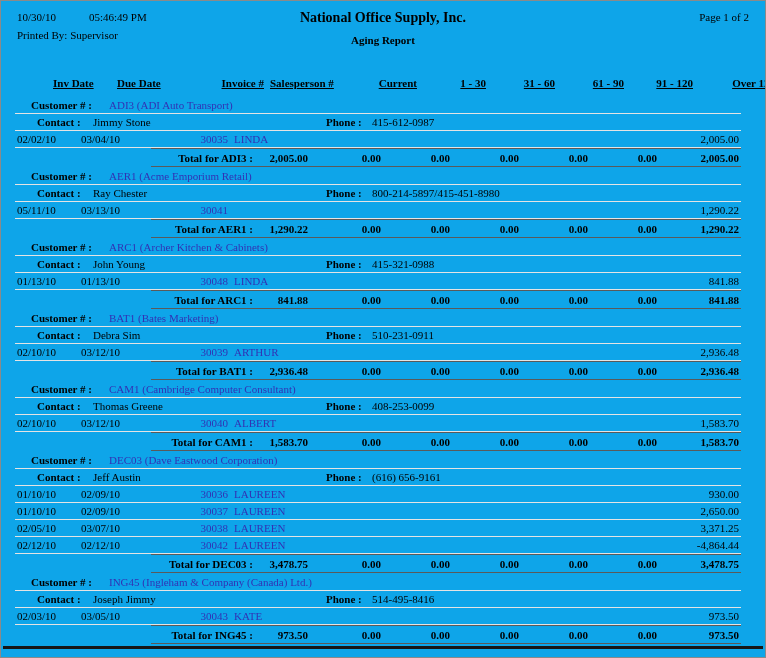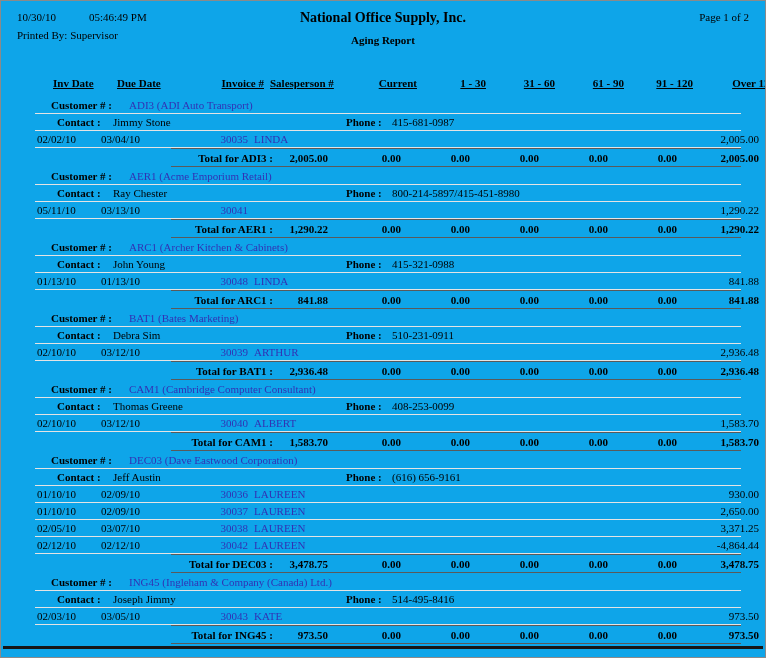--- a/index.html
+++ b/index.html
@@ -29,21 +29,21 @@
   .c-invoice{left:148px;width:79px;text-align:right;}
   .c-sales{left:233px;width:95px;}
   .c-total{left:230px;width:77px;text-align:right;}
   .c-current{left:306px;width:74px;text-align:right;}
   .c-b1{left:380px;width:69px;text-align:right;}
   .c-b2{left:449px;width:69px;text-align:right;}
   .c-b3{left:518px;width:69px;text-align:right;}
   .c-b4{left:587px;width:69px;text-align:right;}
   .c-over{left:650px;width:88px;text-align:right;}
 
-  #groups{position:absolute;left:0;right:0;top:96px;margin-left:20px;}
+  #groups{position:absolute;left:0;right:0;top:96px;}
   .row{position:relative;height:17px;line-height:17px;}
   .hair{position:absolute;left:14px;right:24px;bottom:0;border-bottom:1px solid #e4e4e4;}
   .lbl{font-weight:bold;}
   .cust-lbl{position:absolute;left:30px;}
   .cust-val{position:absolute;left:108px;}
   .contact-lbl{position:absolute;left:36px;}
   .contact-val{position:absolute;left:92px;}
   .phone-lbl{position:absolute;left:325px;}
   .phone-val{position:absolute;left:371px;}
   .link{color:var(--link,#3232b4);}
@@ -81,21 +81,21 @@
       <div class="group">
         <div class="row">
           <span class="lbl cust-lbl">Customer # :</span>
           <span class="link cust-val">ADI3 (ADI Auto Transport)</span>
           <div class="hair"></div>
         </div>
         <div class="row">
           <span class="lbl contact-lbl">Contact :</span>
           <span class="contact-val">Jimmy Stone</span>
           <span class="lbl phone-lbl">Phone :</span>
-          <span class="phone-val">415-681-0987</span>
+          <span class="phone-val">415-612-0987</span>
           <div class="hair"></div>
         </div>
         <div class="row">
           <span class="cell c-invdate">02/02/10</span>
           <span class="cell c-duedate">03/04/10</span>
           <span class="cell c-invoice link">30035</span>
           <span class="cell c-sales link">LINDA</span>
           <span class="cell c-over">2,005.00</span>
           <div class="hair"></div>
         </div>

